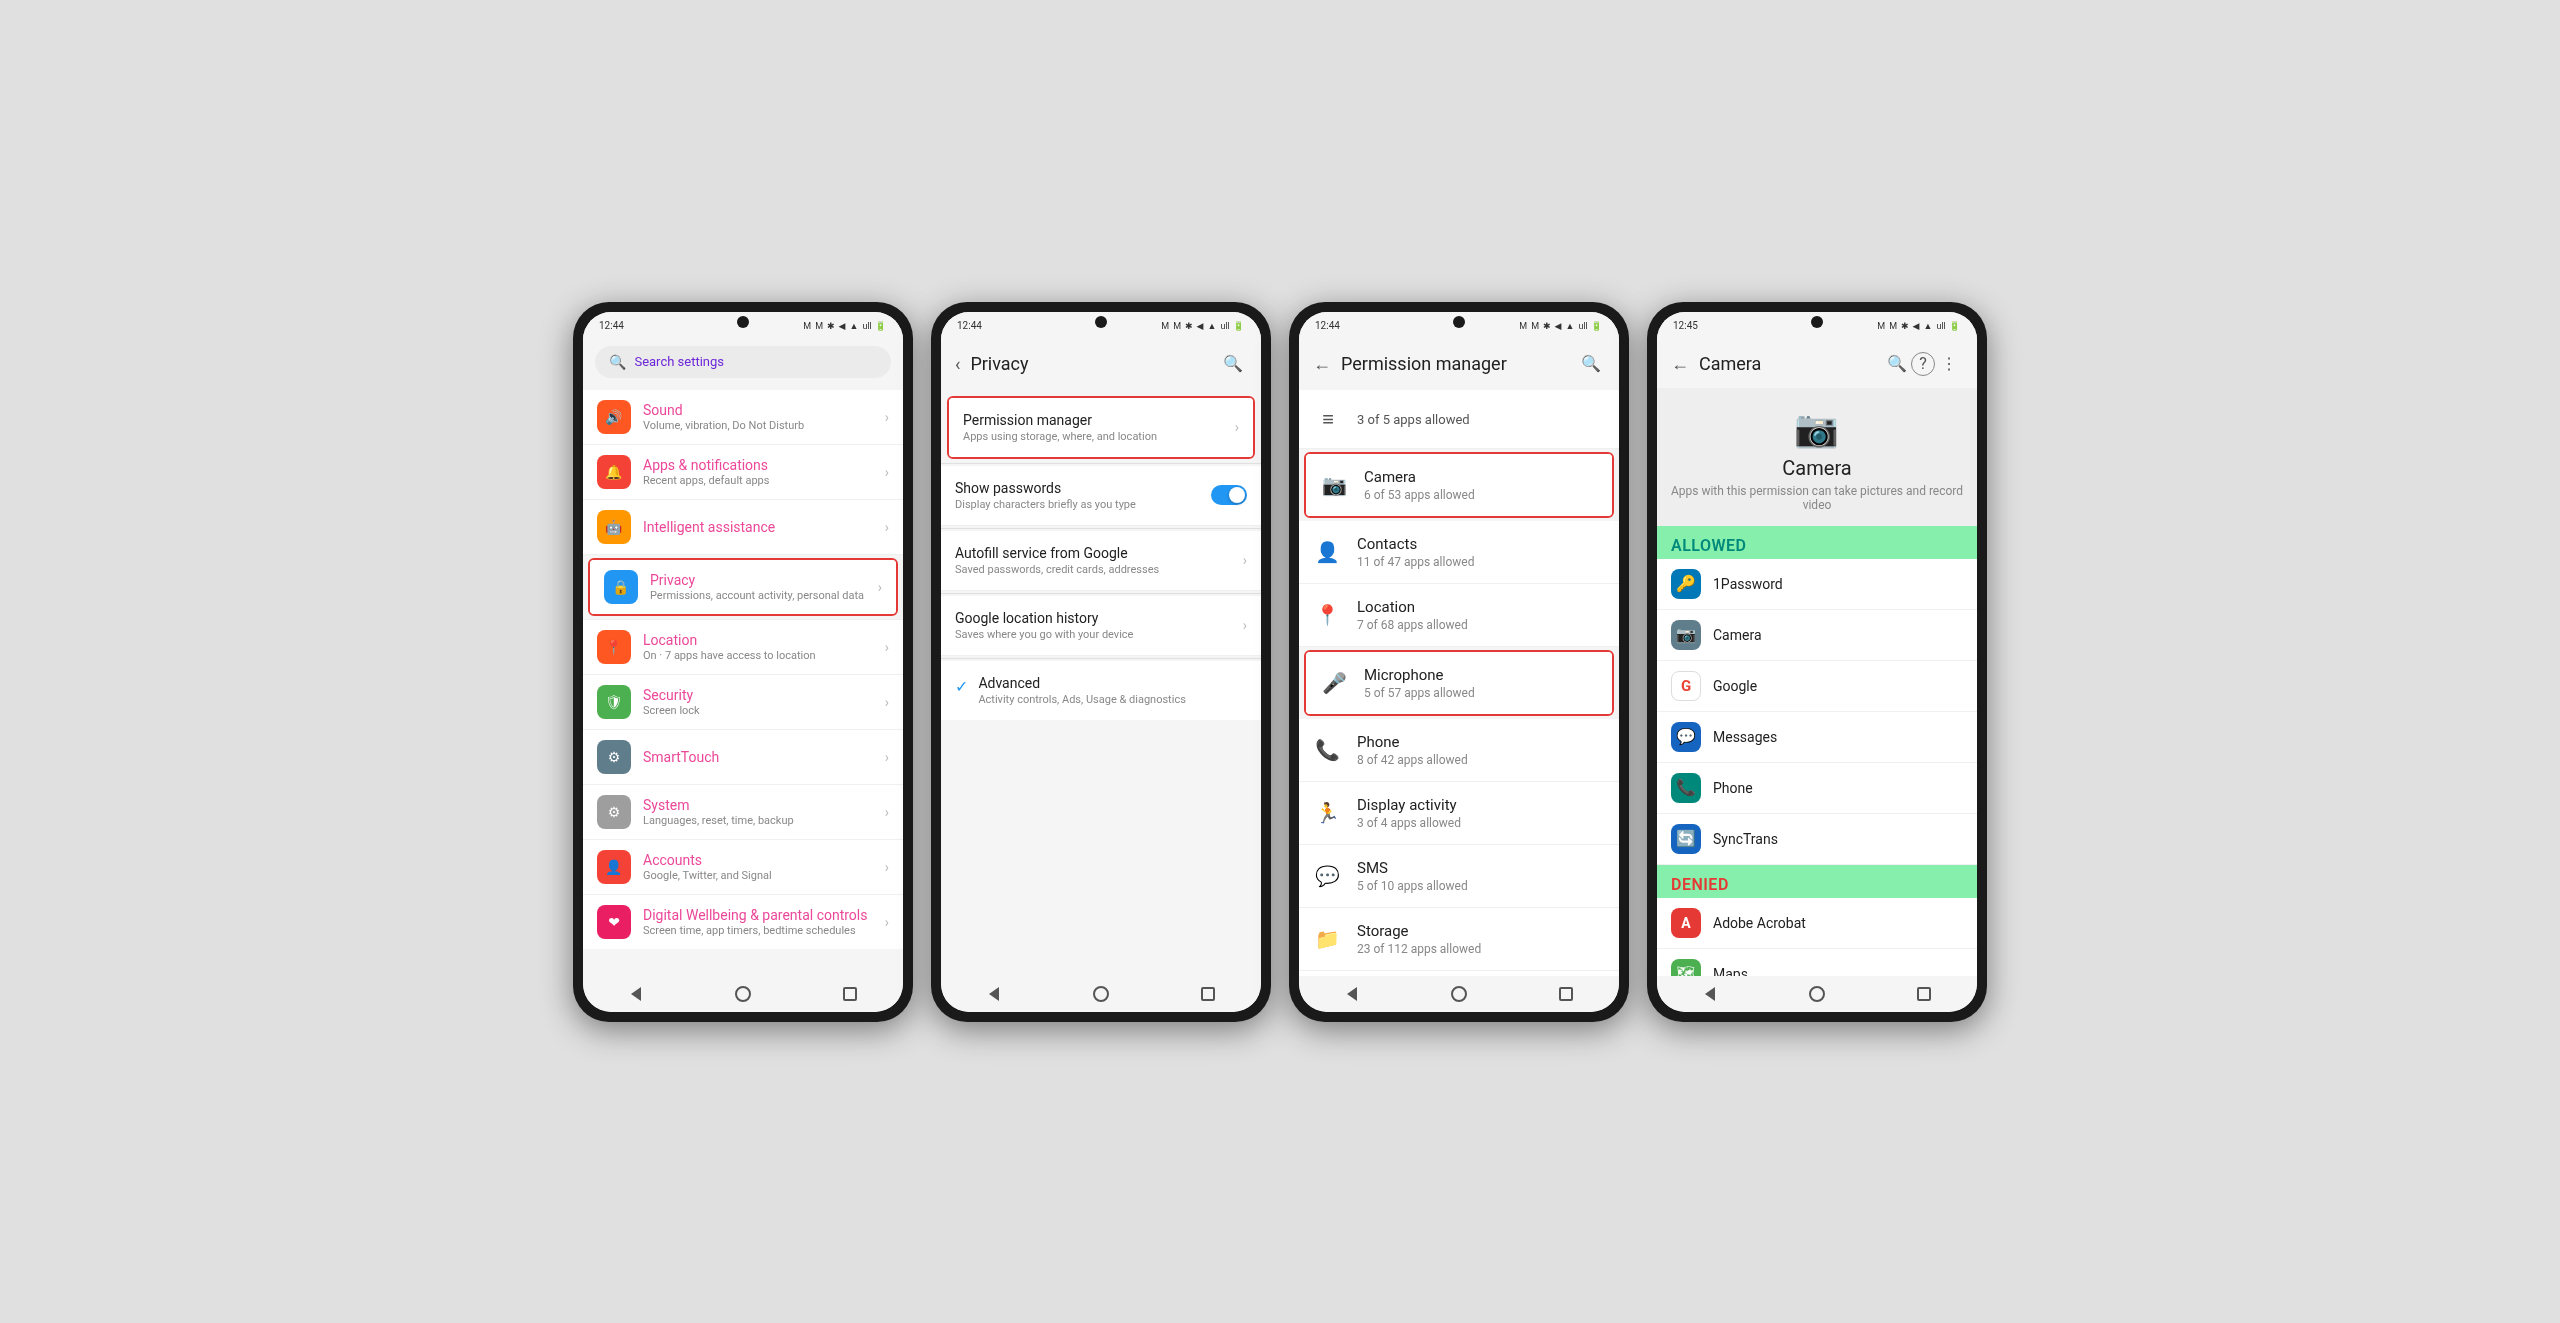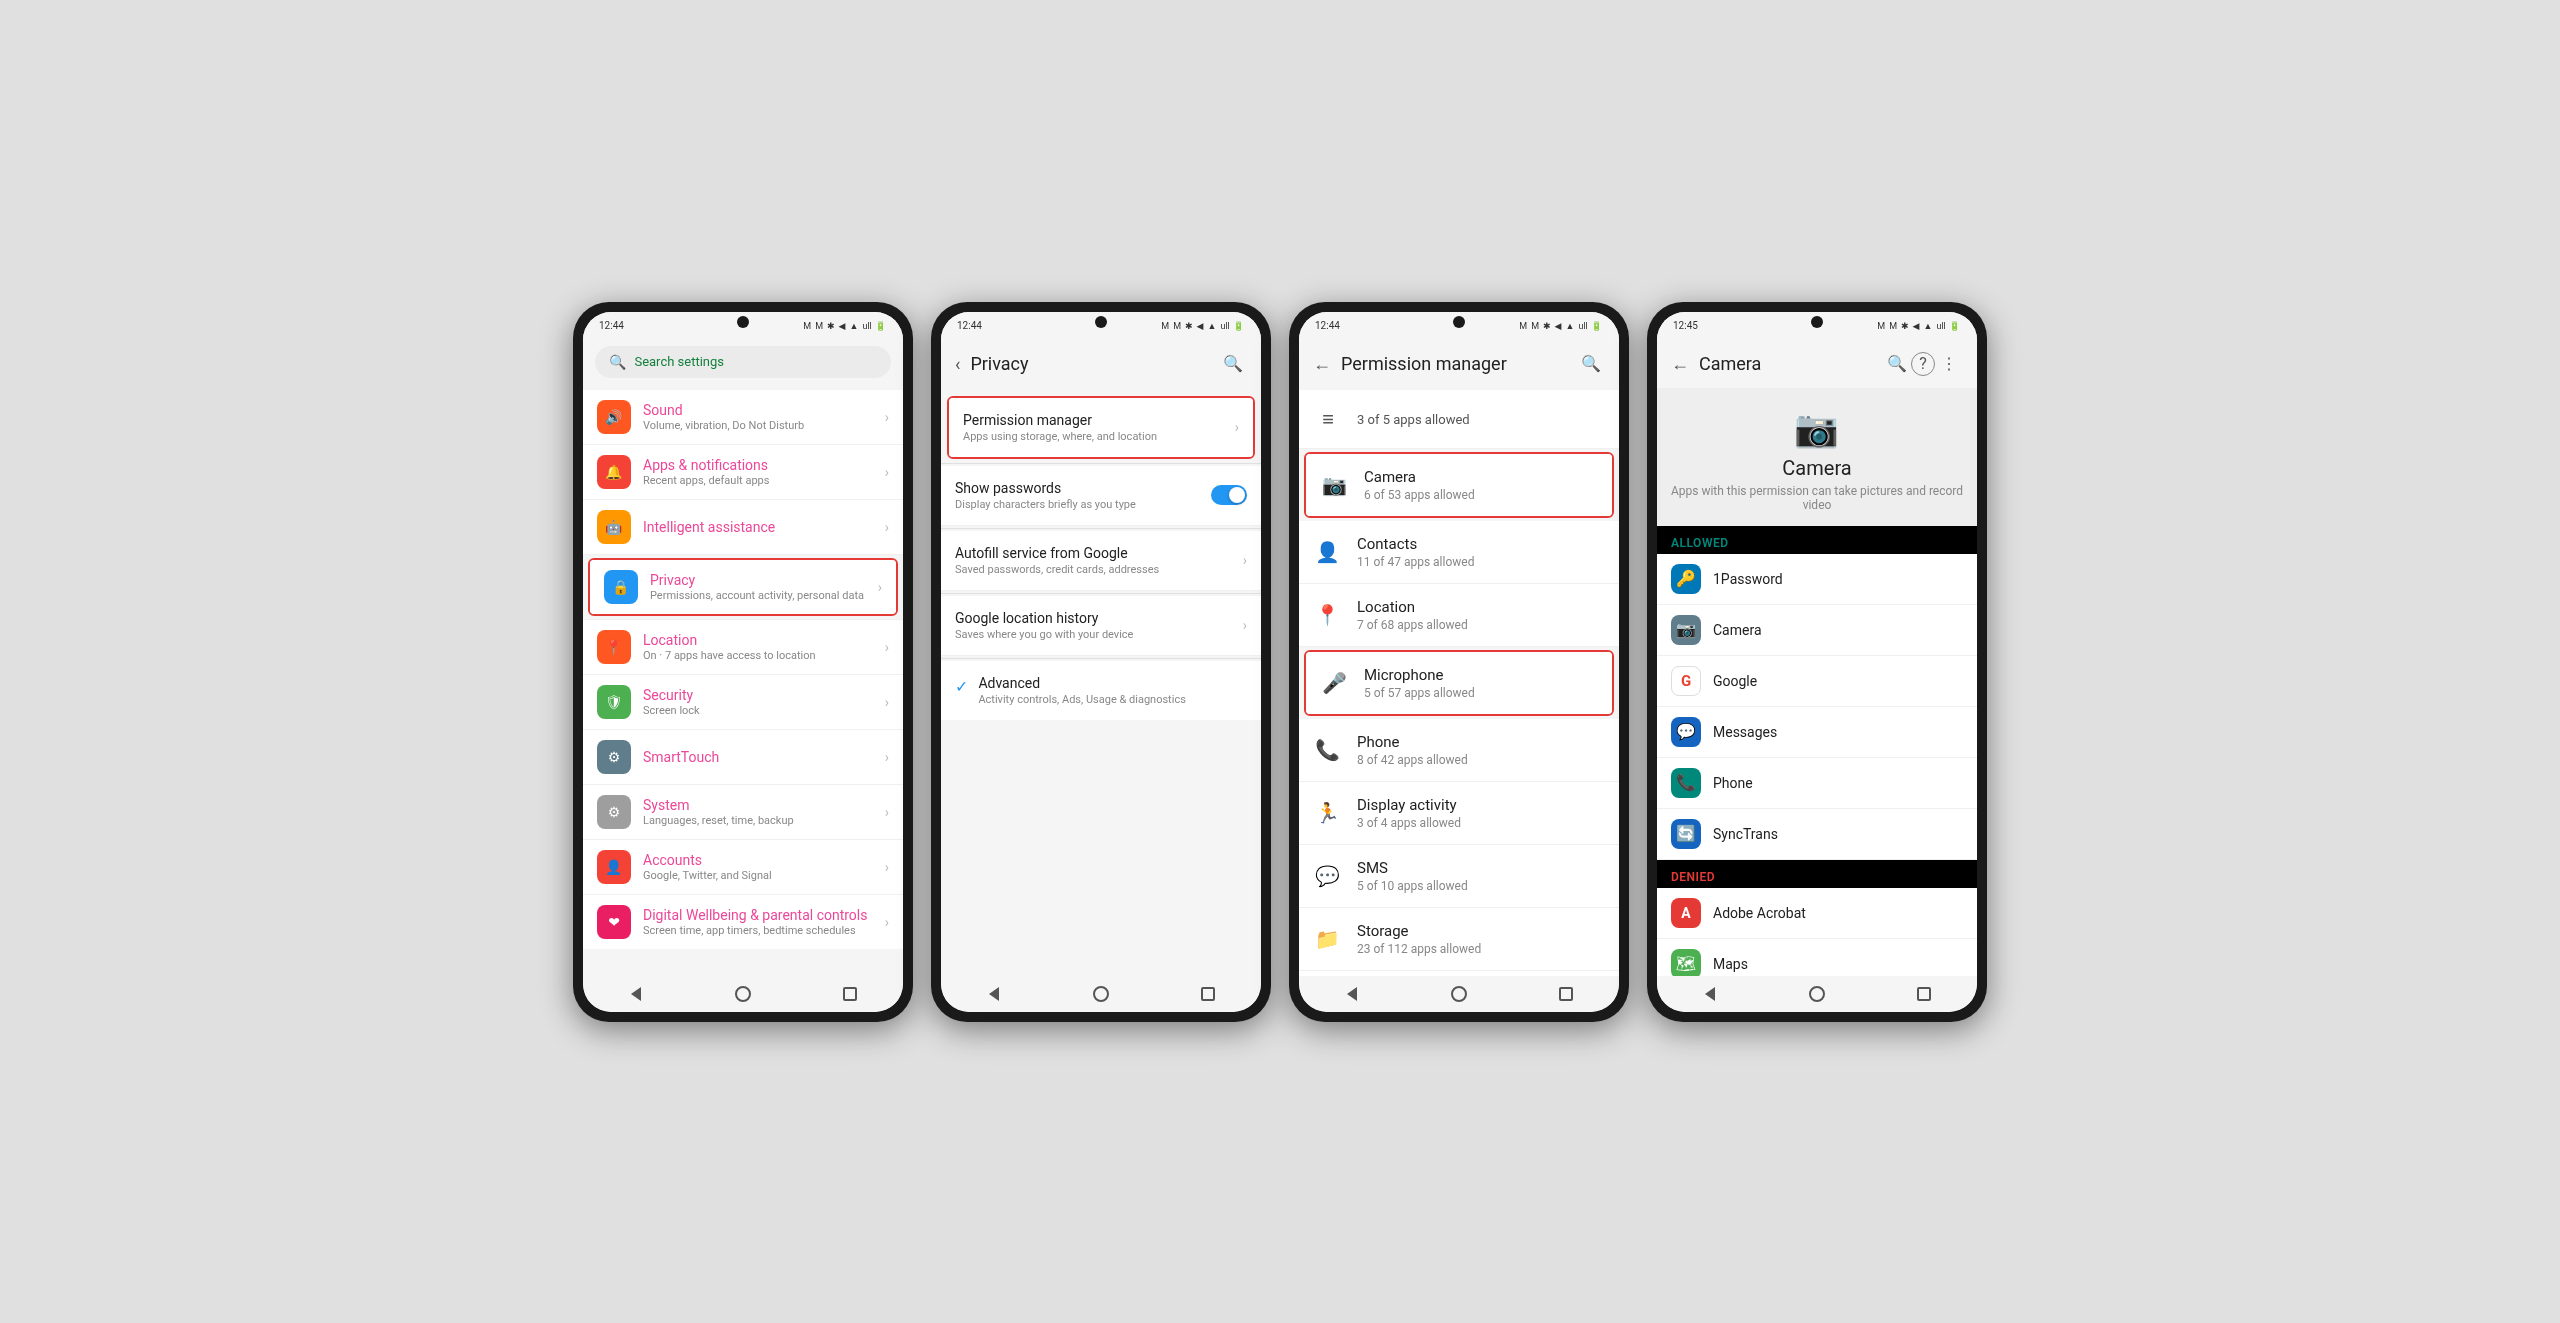--- a/index.html
+++ b/index.html
@@ -197,24 +197,24 @@
       flex-direction: column;
       align-items: center;
       padding: 20px 10px 14px;
     }
     .camera-header-icon { font-size: 36px; color: #555; margin-bottom: 6px; }
     .camera-header-title { font-size: 20px; color: #212121; margin-bottom: 4px; }
     .camera-header-desc { font-size: 12px; color: #888; text-align: center; }
 
     .section-label {
       padding: 10px 14px 4px;
-      font-size: 12px;
+      font-size: 16px;
       font-weight: 600;
       color: #00897B;
-      background: #000000;
+      background: #86efac;
       letter-spacing: 0.5px;
     }
     .section-label.denied { color: #e53935; }
 
     .app-item {
       display: flex;
       align-items: center;
       padding: 10px 14px;
       background: #fff;
       border-bottom: 1px solid #f0f0f0;
@@ -280,21 +280,21 @@
         <span>ull</span>
           <span>🔋</span>
       </div>
     </div>
 
     <div class="screen-content">
 
 
       <div class="search-bar">
         <span class="search-icon-small">🔍</span>
-        <span style="color:#15803d">Search settings</span>
+        <span style="color:#6d28d9">Search settings</span>
       </div>
 
       <div style="height:6px; background:#f5f5f5;"></div>
 
       <div id="settings-list">
 
       <div>
             <div class="settings-item" style="border: none;">
               <div class="settings-icon ic-sound" style="color: rgb(255, 255, 255); font-size: 14px;">🔊</div>
               <div class="settings-text">

